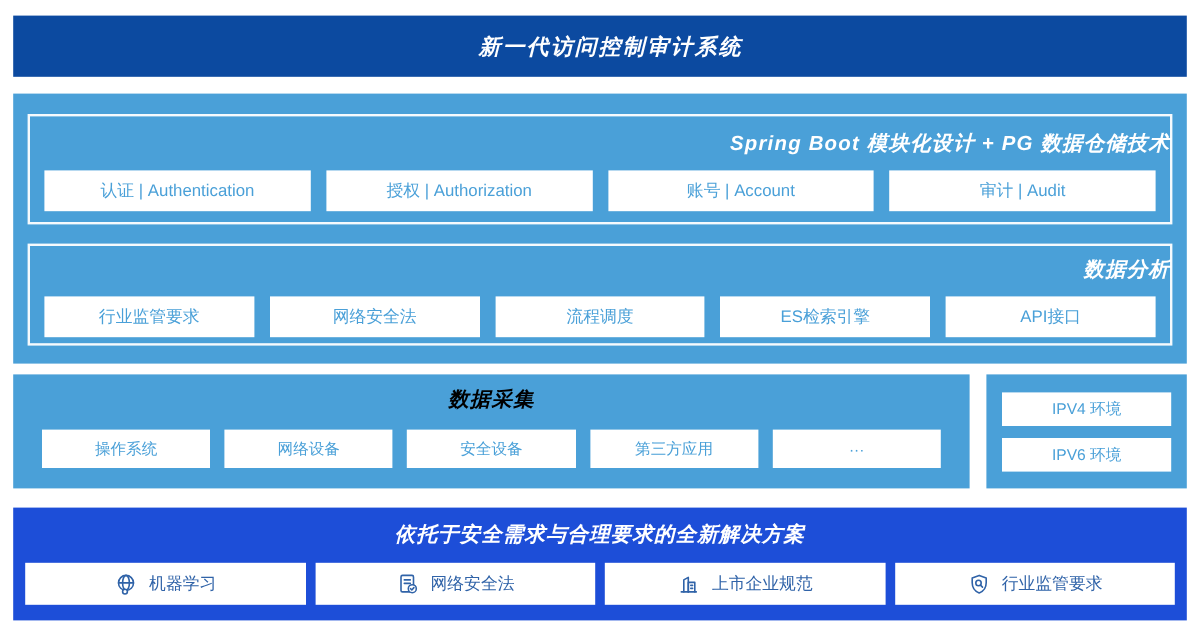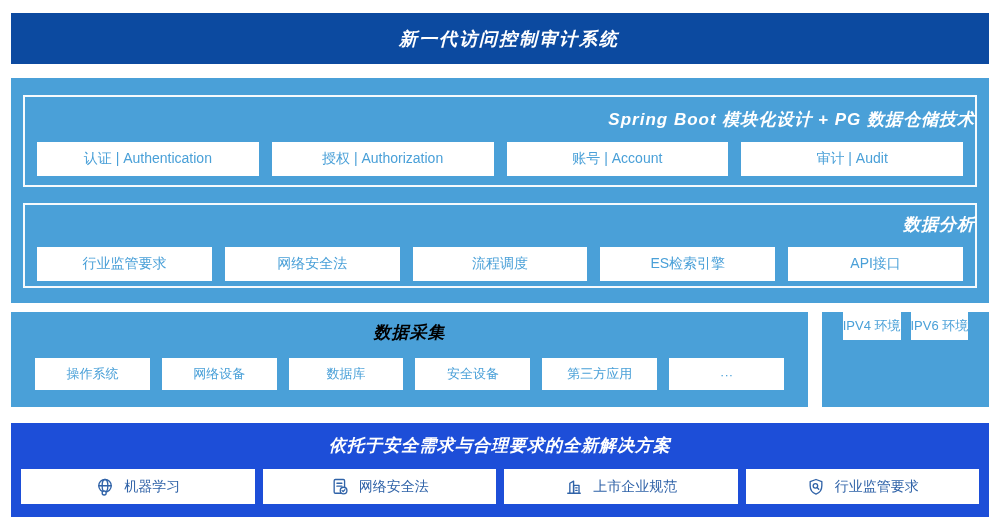--- a/index.html
+++ b/index.html
@@ -27,21 +27,21 @@
     justify-content:center; color:#4aa0d8; font-size:14px; }
 
   .collect-section { position:absolute; left:11px; top:312px; width:797px; height:95px;
     background:#4aa0d8; }
   .collect-title { color:#000000; font-size:17px; font-weight:bold; font-style:italic;
     text-align:center; letter-spacing:1px; padding-top:9px; }
   .collect-row { display:flex; gap:12px; margin:14px 24px 0 24px; }
   .collect-row .wbox { height:32px; font-size:13px; }
 
   .env-panel { position:absolute; left:822px; top:312px; width:167px; height:95px;
-    background:#4aa0d8; display:flex; flex-direction:row; justify-content:center;
+    background:#4aa0d8; display:flex; flex-direction:column; justify-content:center;
     gap:10px; padding:0 13px; }
   .env-box { height:28px; background:#fff; display:flex; align-items:center;
     justify-content:center; color:#4aa0d8; font-size:13px; }
 
   .solution-section { position:absolute; left:11px; top:423px; width:978px; height:94px;
     background:#1d4ed8; }
   .solution-title { color:#fff; font-size:17px; font-weight:bold; font-style:italic;
     text-align:center; letter-spacing:1px; padding-top:11px; }
   .solution-row { display:flex; gap:8px; margin:12px 10px 0 10px; }
   .sbox { flex:1; height:35px; background:#fff; display:flex; align-items:center;
@@ -83,21 +83,20 @@
       </div>
     </div>
 
   </div>
 
   <div class="collect-section">
     <div class="collect-title">数据采集</div>
     <div class="collect-row">
       <div class="wbox">操作系统</div>
       <div class="wbox">网络设备</div>
-      <div class="wbox">数据库</div>
       <div class="wbox">安全设备</div>
       <div class="wbox">第三方应用</div>
       <div class="wbox">···</div>
     </div>
   </div>
 
   <div class="env-panel">
     <div class="env-box">IPV4 环境</div>
     <div class="env-box">IPV6 环境</div>
   </div>

